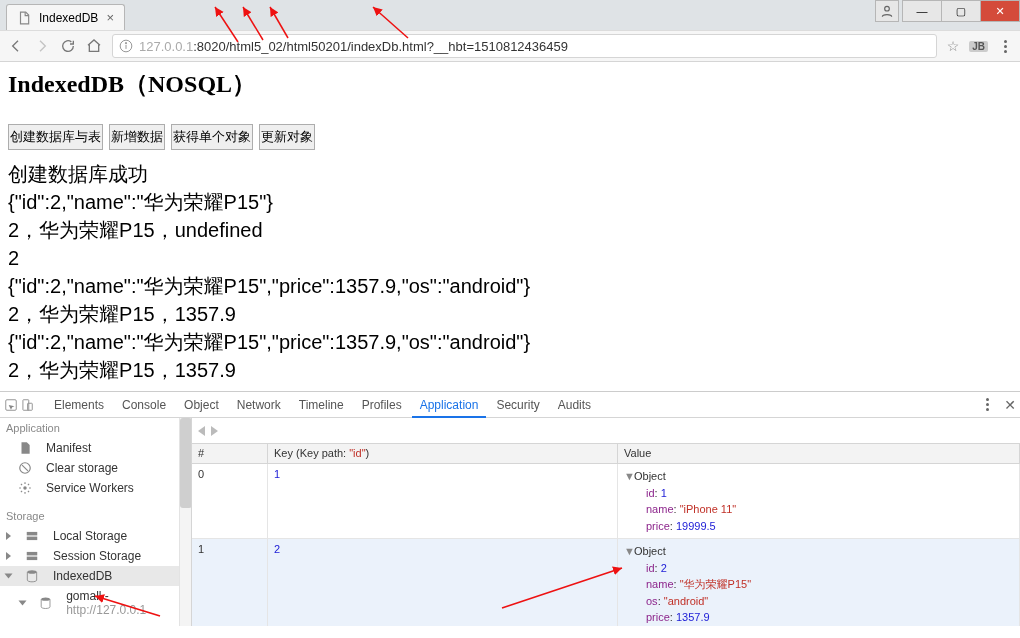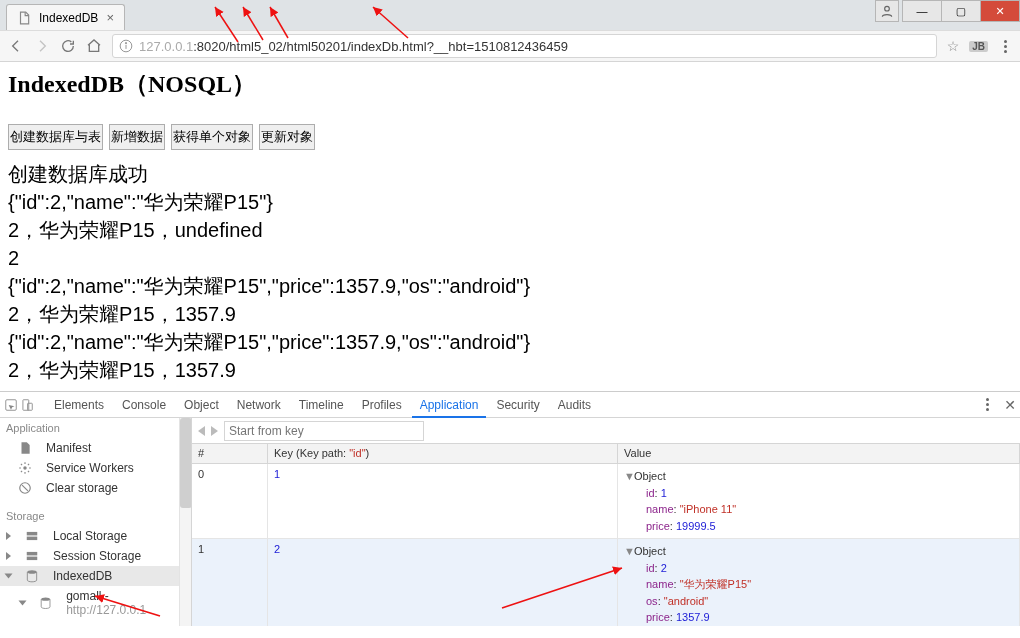--- a/index.html
+++ b/index.html
@@ -215,31 +215,31 @@
       <div class="dt-side">
         <div class="side-sec-h">Application</div>
         <div class="side-item">
           <svg class="ico" viewBox="0 0 24 24">
               <path d="M6 2h9l5 5v15H6z"></path>
             </svg>
           <span>Manifest</span>
         </div>
         <div class="side-item">
           <svg class="ico" viewBox="0 0 24 24">
+              <circle cx="12" cy="12" r="9" fill="none" stroke="#888" stroke-width="2"></circle>
+              <line x1="7" y1="7" x2="17" y2="17" stroke="#888" stroke-width="2"></line>
+            </svg>
+          <span>Clear storage</span>
+        </div>
+        <div class="side-item">
+          <svg class="ico" viewBox="0 0 24 24">
               <circle cx="12" cy="12" r="3"></circle>
               <path d="M12 2v3M12 19v3M2 12h3M19 12h3M5 5l2 2M17 17l2 2M5 19l2-2M17 7l2-2" stroke="#888" stroke-width="2"></path>
             </svg>
           <span>Service Workers</span>
-        </div>
-        <div class="side-item">
-          <svg class="ico" viewBox="0 0 24 24">
-              <circle cx="12" cy="12" r="9" fill="none" stroke="#888" stroke-width="2"></circle>
-              <line x1="7" y1="7" x2="17" y2="17" stroke="#888" stroke-width="2"></line>
-            </svg>
-          <span>Clear storage</span>
         </div>
 
         <div class="side-sec-h" style="margin-top:8px">Storage</div>
         <div class="side-item">
           <span class="tri"></span>
           <svg class="ico" viewBox="0 0 24 24">
               <rect x="3" y="5" width="18" height="6"></rect>
               <rect x="3" y="13" width="18" height="6"></rect>
             </svg>
           <span>Local Storage</span>
@@ -270,21 +270,20 @@
         </div>
         <div class="dt-side-scroll">
             <div class="thumb"></div>
           </div>
       </div>
 
       <div class="idb">
         <div class="idb-toolbar">
           <div class="tb-arrow left"></div>
           <div class="tb-arrow right"></div>
-          <input type="text" placeholder="Start from key" style="">
         </div>
         <div class="idb-head">
           <div class="col-idx">#</div>
           <div class="col-key"><span>Key (Key path: </span><span class="key-path">"id"</span><span>)</span></div>
           <div class="col-val">Value</div>
         </div>
         <div class="idb-rows">
 
           <div class="idb-row">
             <div class="col-idx">0</div>

